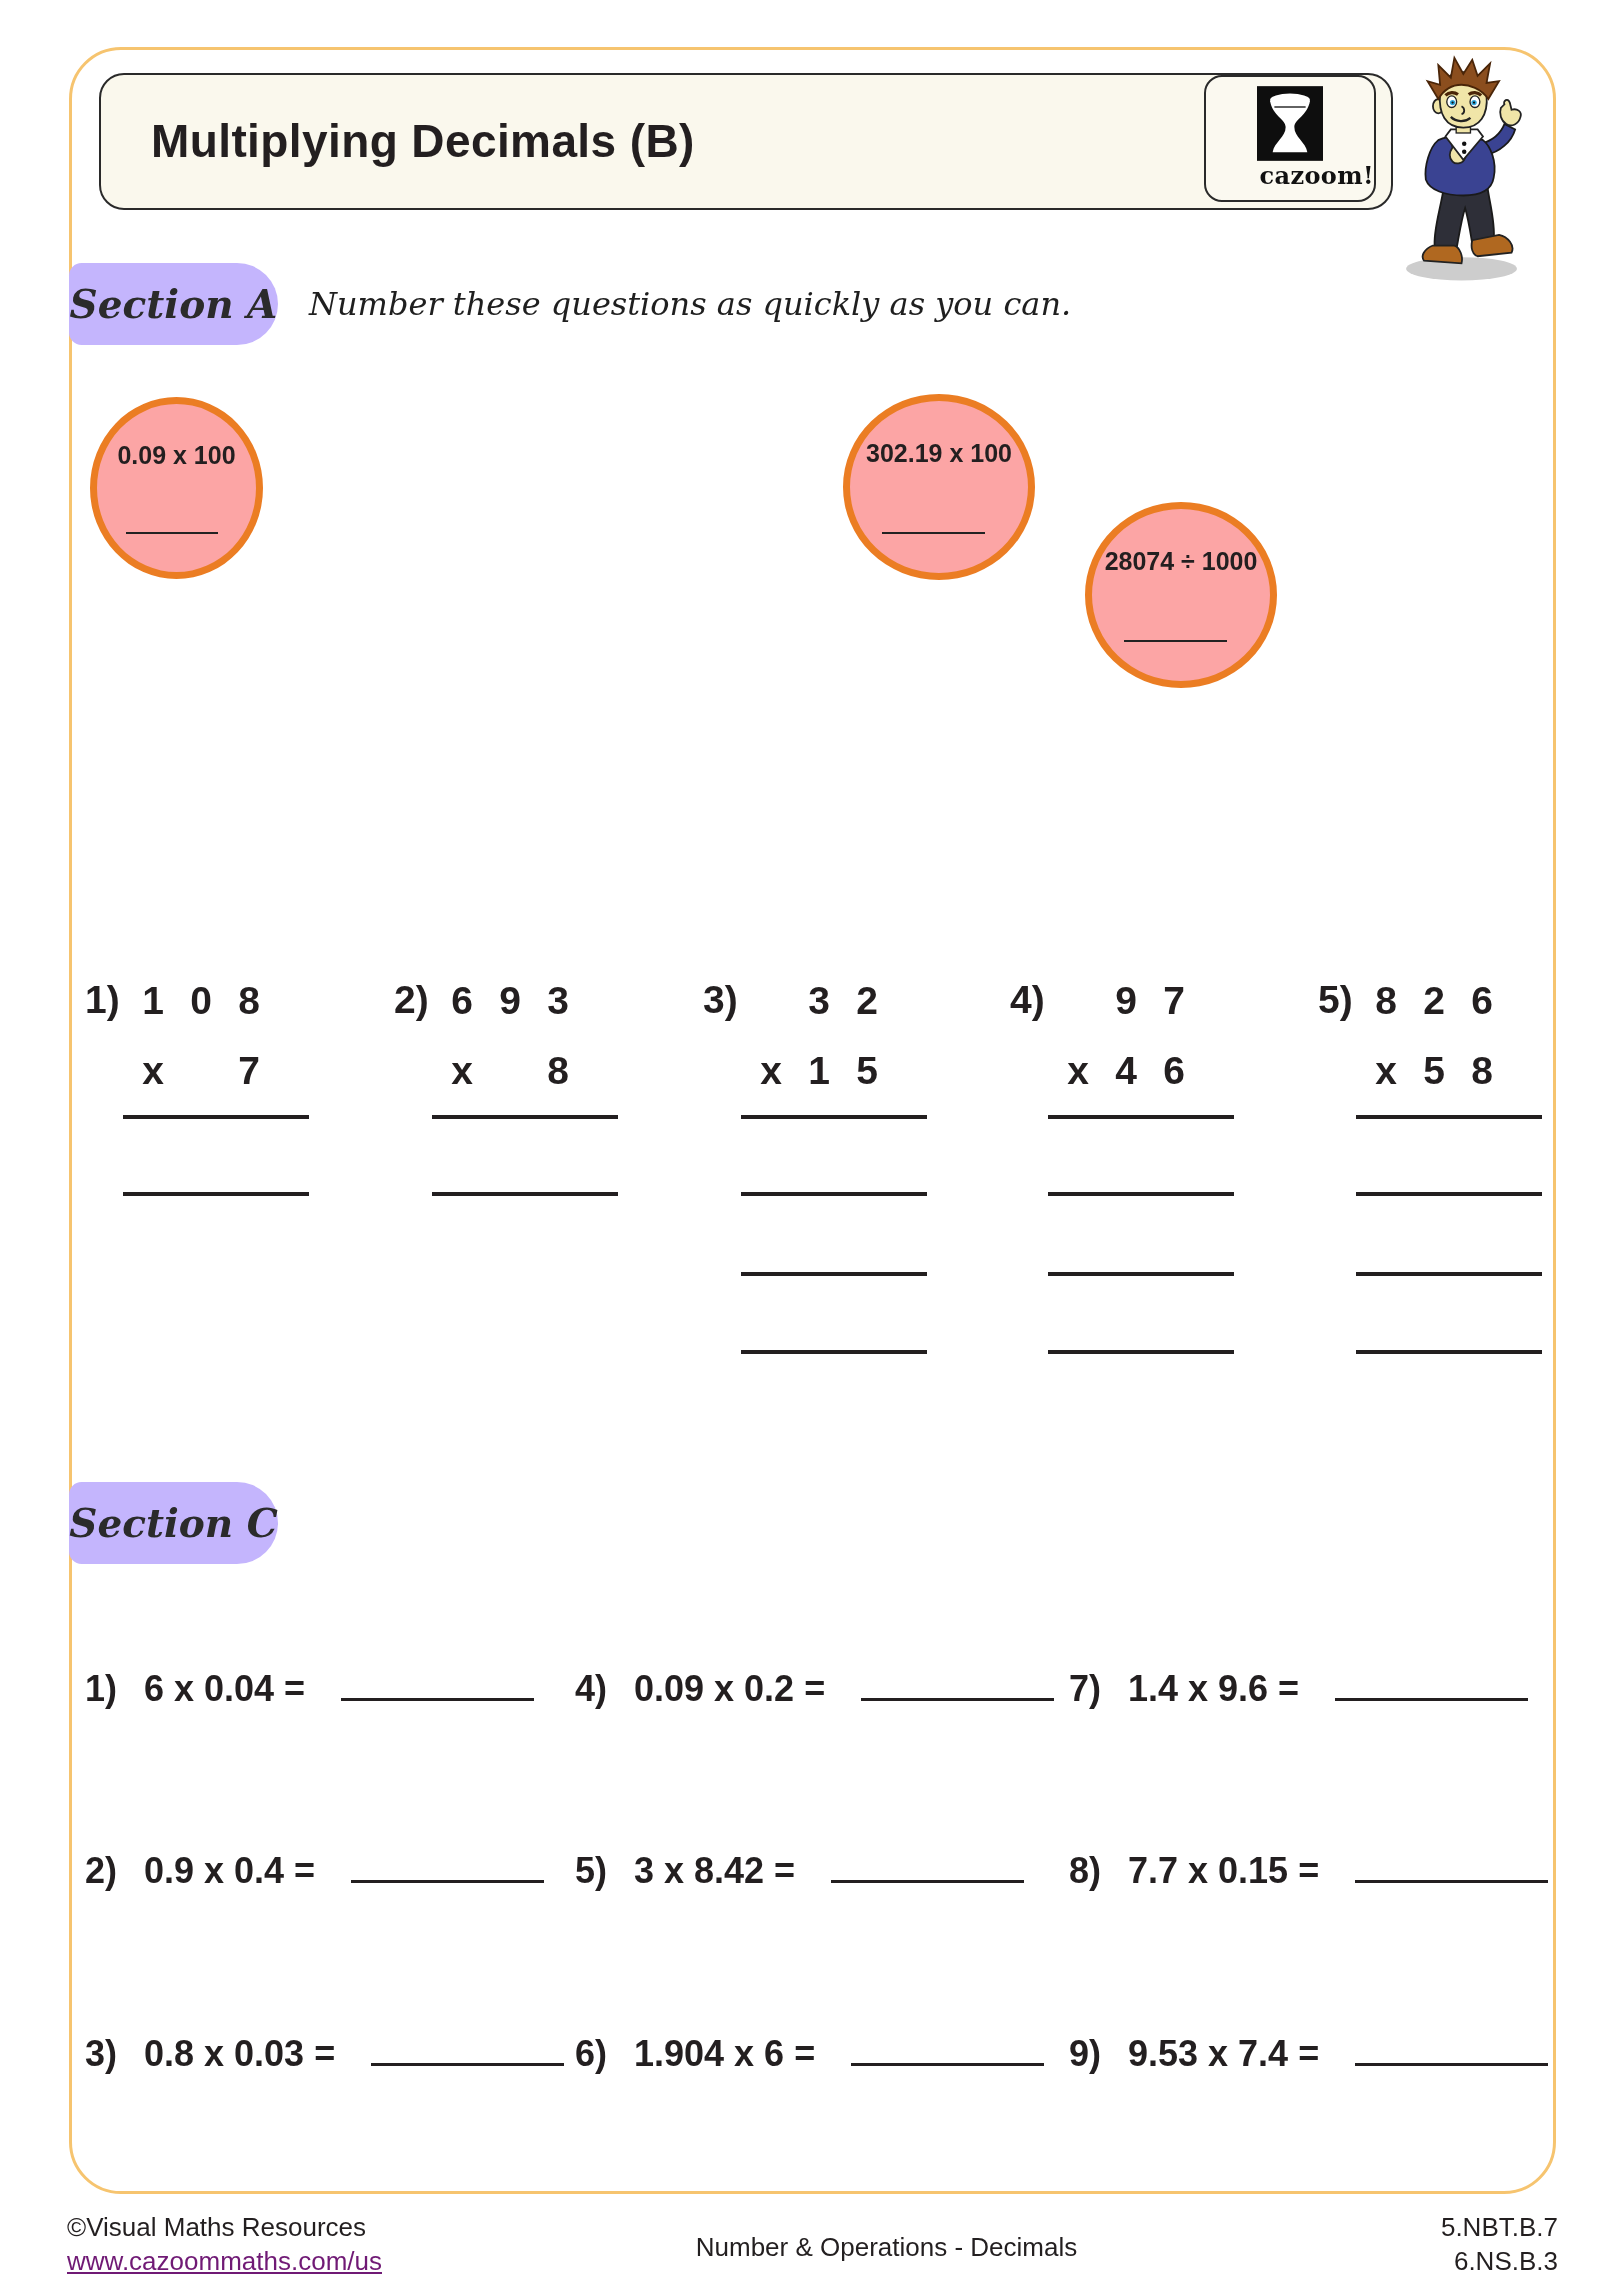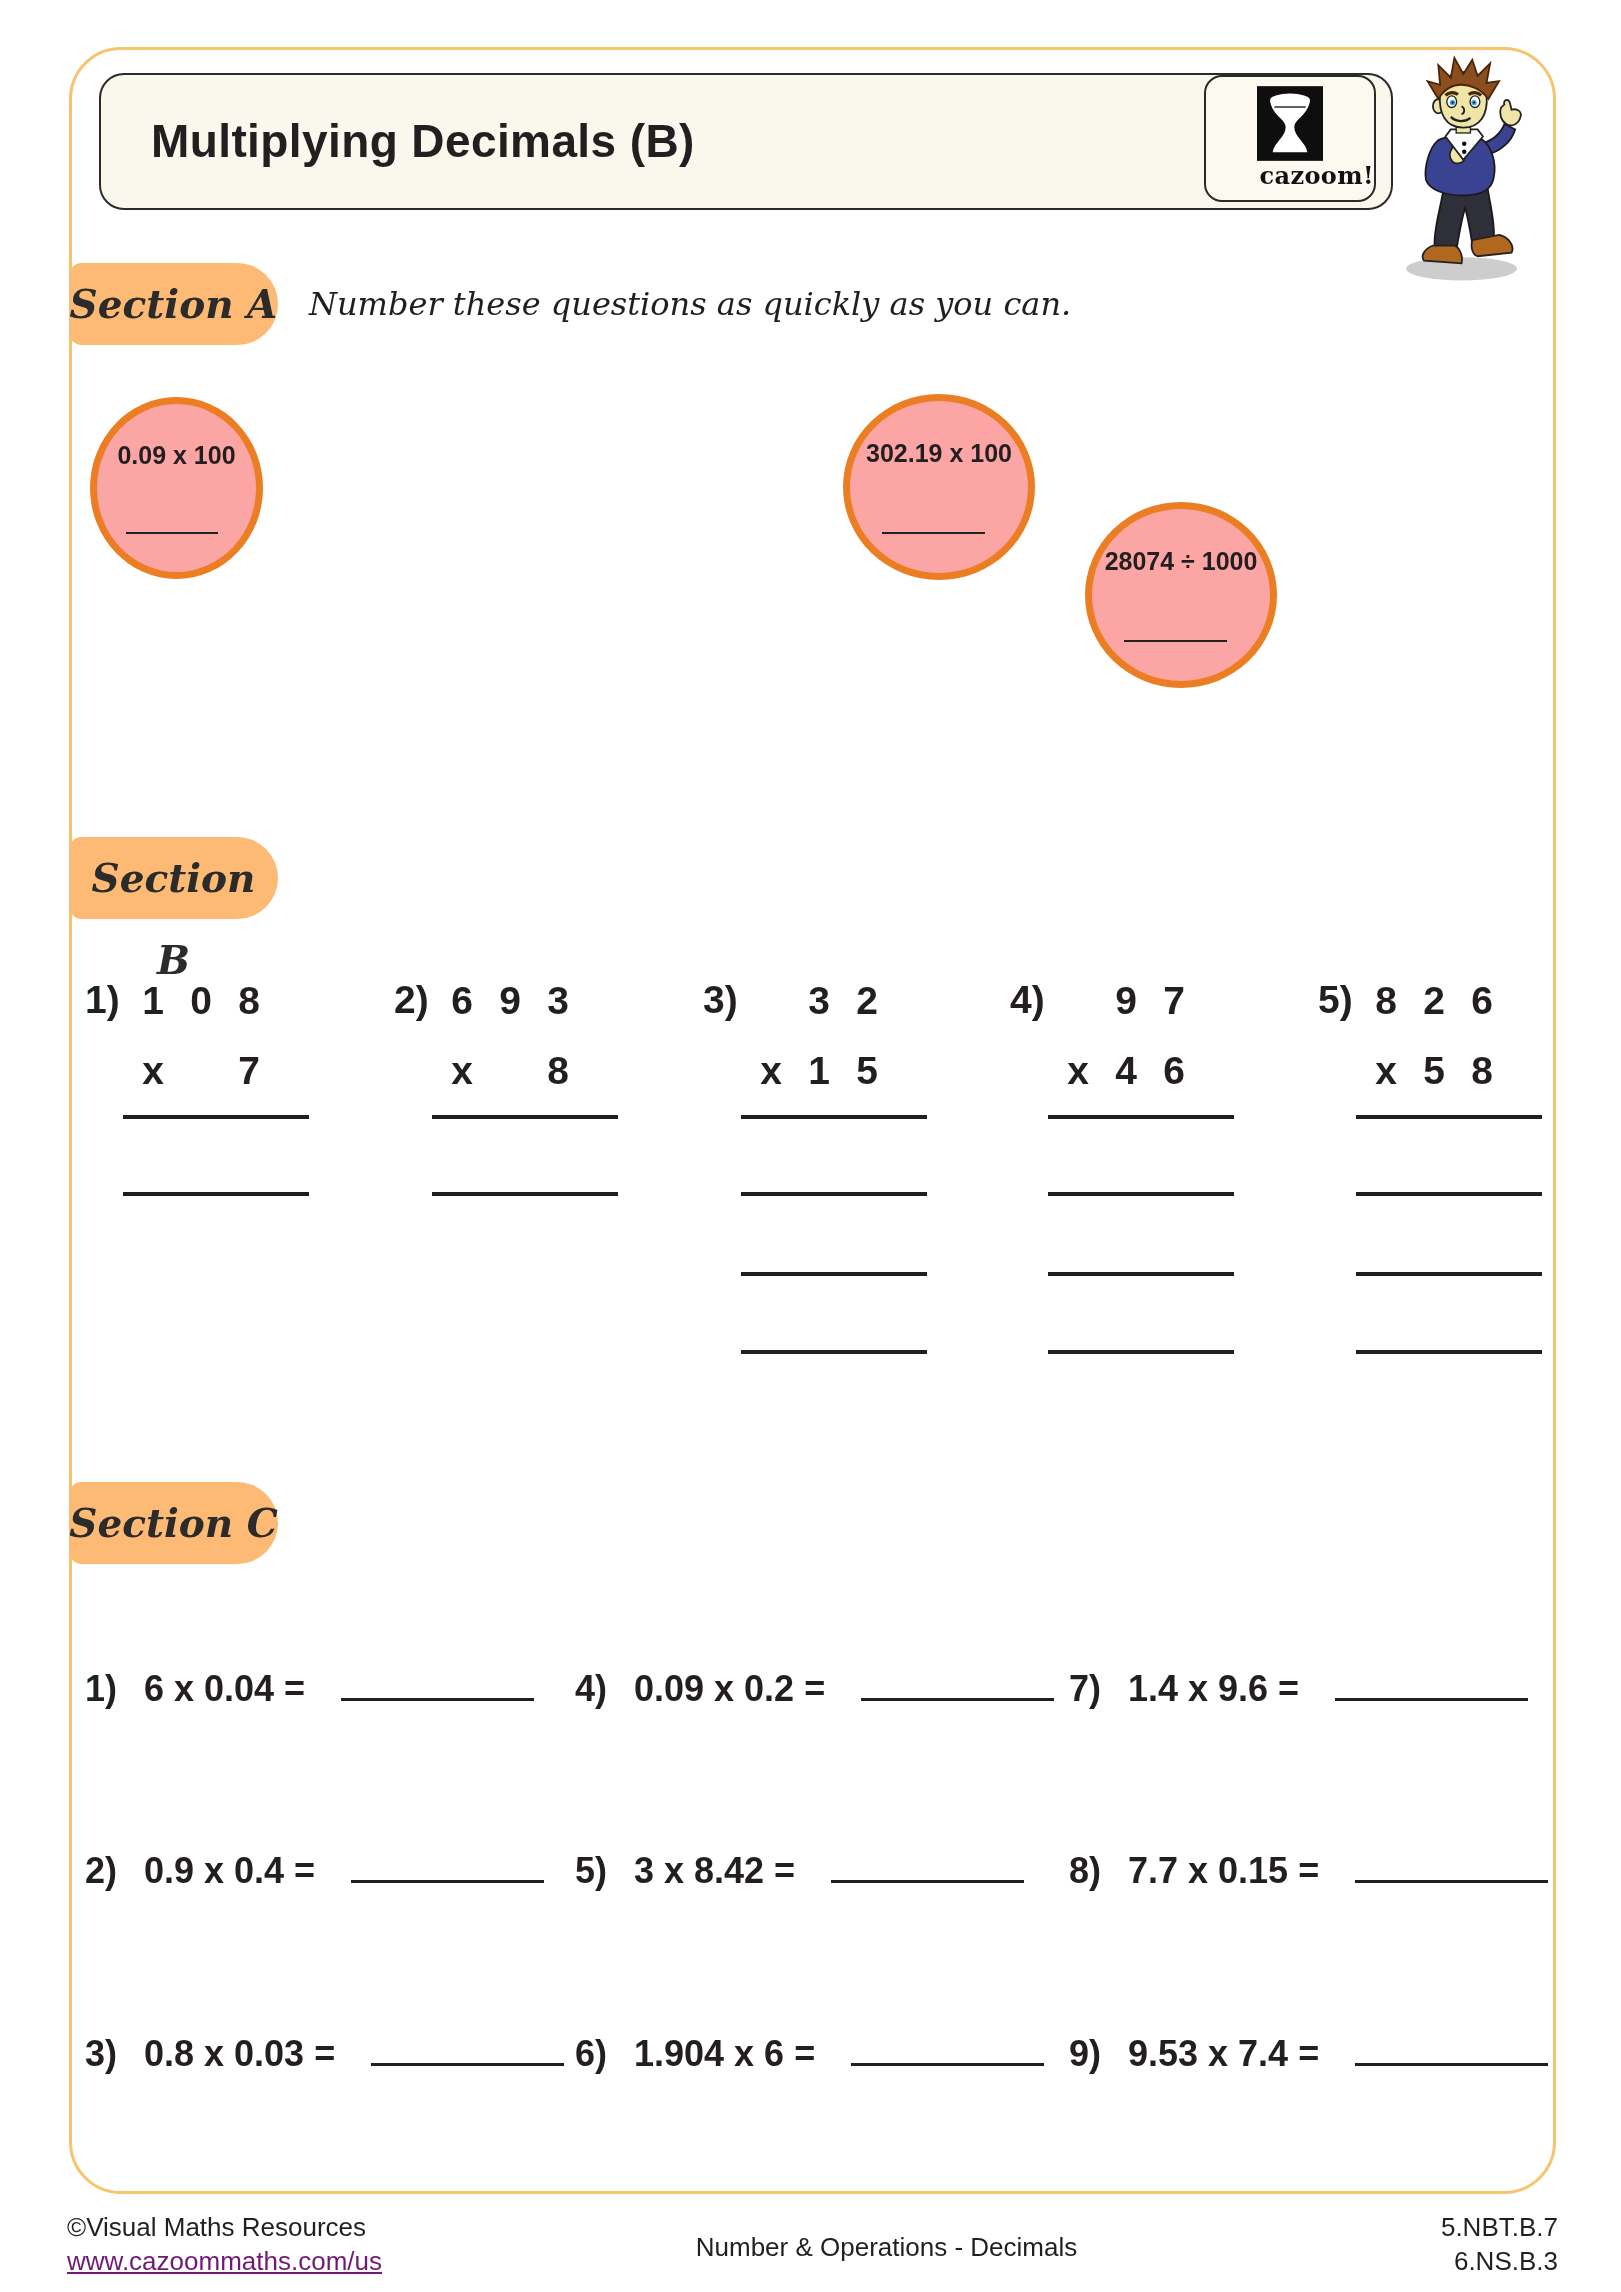--- a/index.html
+++ b/index.html
@@ -23,21 +23,21 @@
   .logo-box {
     position:absolute; left:1204px; top:75px; width:172px; height:127px;
     background:#FBF9F0; border:2.7px solid #2A2A2A; border-radius:18px; box-sizing:border-box; z-index:3;
     text-align:right;
   }
   .logo-square { width:66px; height:75px; margin:9px auto 0 auto; display:block; }
   .logo-text { font-family:"DejaVu Serif", serif; font-weight:bold; font-size:24px; color:#111; margin-top:0px; letter-spacing:0.4px; }
   .mascot { position:absolute; left:1399px; top:54px; width:134px; height:233px; z-index:4; }
   
   .section-label {
-    position:absolute; left:69px; width:209px; height:82px; background:#fdba74;
+    position:absolute; left:69px; width:209px; height:82px; background:#c4b5fd;
     border-radius:12.5px 41px 41px 12.5px; text-align:center;
     font-family:"DejaVu Serif", serif; font-style:italic; font-weight:bold;
     font-size:39px; line-height:82px; color:#2B2B2B;
   }
   .label-a { top:263px; }
   .label-b { top:837px; }
   .label-c { top:1482px; }
   .instruction {
     position:absolute; left:309px; top:263px; height:82px; line-height:82px;
     font-family:"DejaVu Serif", serif; font-style:italic; font-size:32px; color:#1F1F1F;
@@ -140,21 +140,20 @@
   </div>
   <div class="oval oval-2">
     <div class="oval-exp">302.19 x 100</div>
     <div class="oval-blank"></div>
   </div>
   <div class="oval oval-3">
     <div class="oval-exp">28074 ÷ 1000</div>
     <div class="oval-blank"></div>
   </div>
 
-  <div class="section-label label-b">Section B</div>
 
   <div class="b-area">
 
     <div class="b-prob bp-0">
       <div class="b-num">1)</div>
       <div class="b-grid top-row">
         <span class="b-cell">1</span>
         <span class="b-cell">0</span>
         <span class="b-cell">8</span>
       </div>

